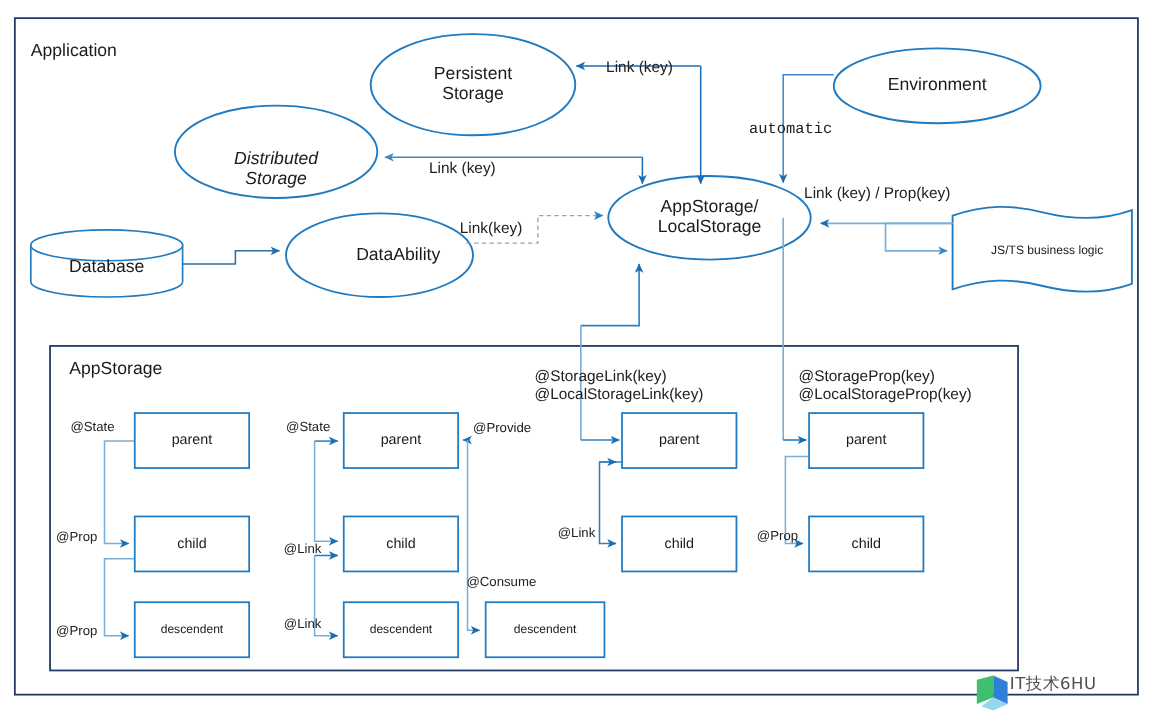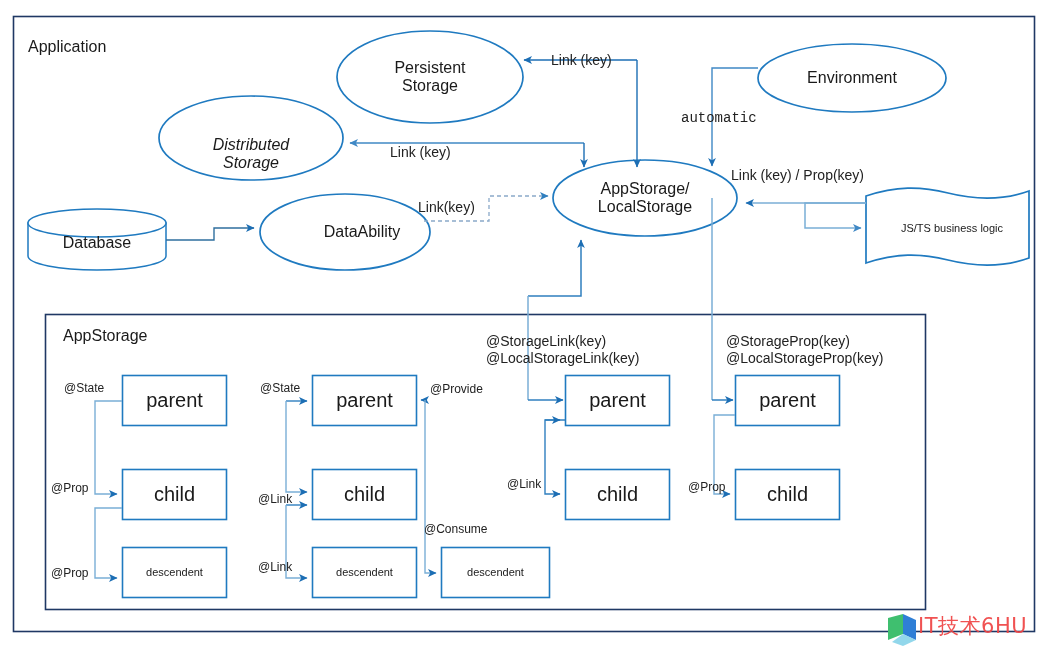--- a/index.html
+++ b/index.html
@@ -6,24 +6,24 @@
   body{font-family:"Liberation Sans","DejaVu Sans",sans-serif;}
   #stage{position:relative;width:1049px;height:650px;background:#fff;overflow:hidden;}
   #svgroot{position:absolute;left:0;top:0;width:1049px;height:650px;}
   .lbl{position:absolute;color:#1a1a1a;white-space:pre;line-height:1.18;}
   .nodetext{position:absolute;display:flex;align-items:center;justify-content:center;
             text-align:center;color:#1a1a1a;white-space:pre-line;line-height:1.15;pointer-events:none;}
   .frame-title{font-size:16px;color:#1a1a1a;}
   .edge-lbl{font-size:14px;color:#222;}
   .deco-lbl{font-size:12px;color:#222;}
   .node-lg{font-size:16px;}
-  .node-md{font-size:20px;}
+  .node-md{font-size:13px;}
   .node-sm{font-size:11px;}
   #wm{position:absolute;left:884px;top:612px;display:flex;align-items:center;gap:5px;opacity:.92;}
-  #wm .wmtxt{font-size:21px;color:#ef4444;letter-spacing:.5px;font-family:"DejaVu Sans",sans-serif;}
+  #wm .wmtxt{font-size:15px;color:#404040;letter-spacing:.5px;font-family:"DejaVu Sans",sans-serif;}
 </style>
 </head>
 <body>
 
 <div id="stage">
 
   <svg id="svgroot" viewBox="0 0 1049 650">
     <defs>
       <marker id="ah" markerWidth="9" markerHeight="9" refX="8" refY="4.5" orient="auto" markerUnits="userSpaceOnUse">
         <path d="M0,0.6 L8.6,4.5 L0,8.4 L2.2,4.5 Z" fill="#1c6eb4"></path>

